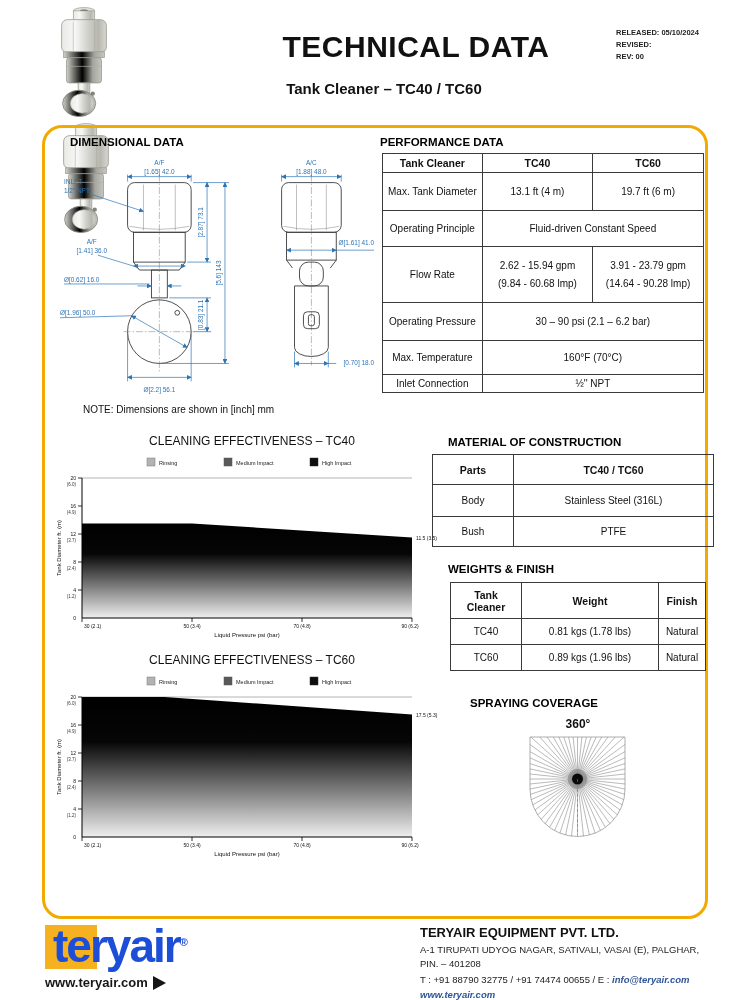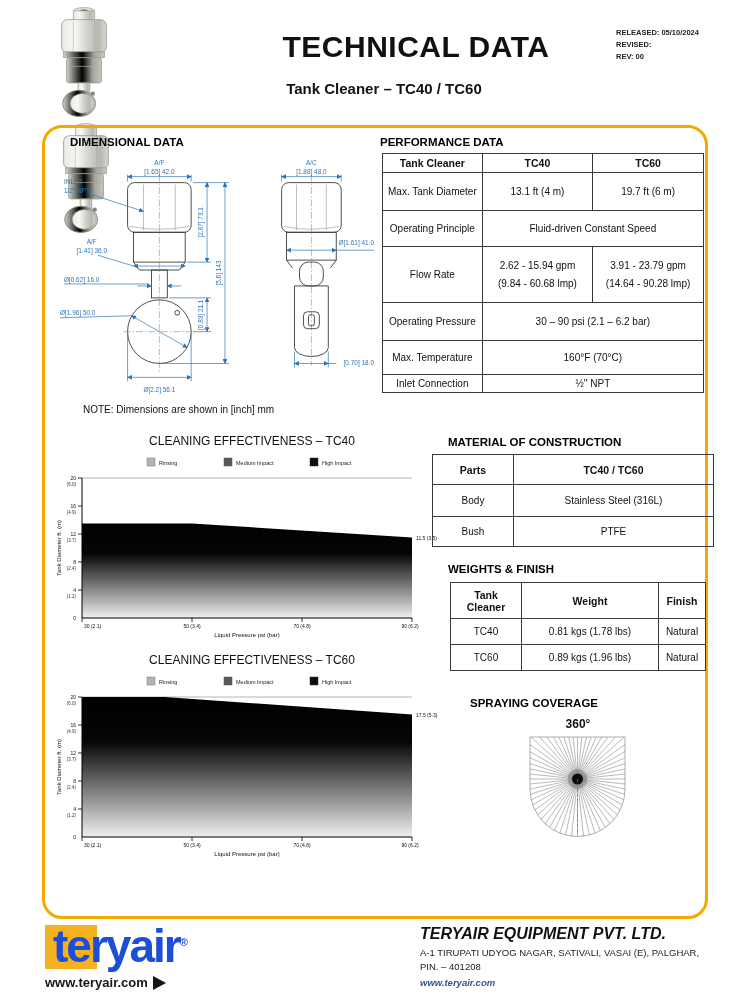--- a/index.html
+++ b/index.html
@@ -33,21 +33,21 @@
   .cl{stroke:#777;fill:none;stroke-width:0.5;stroke-dasharray:7 2 1.5 2;}
   .dimline{stroke:#2E74B5;stroke-width:0.7;fill:none;}
   .dim-text{font-size:6.5px;fill:#2E74B5;}
   
   .logo-word{font-size:46px;font-weight:bold;letter-spacing:-2px;color:#1d4ed8;line-height:1;}
   .logo-reg{font-size:11px;vertical-align:super;font-weight:bold;}
   .logo-site{font-size:13px;font-weight:bold;color:#161616;}
   .tri-right{display:inline-block;width:0;height:0;border-left:13px solid #161616;
       border-top:7px solid transparent;border-bottom:7px solid transparent;
       vertical-align:middle;margin-left:5px;}
-  .company{font-size:16px;font-weight:bold;font-style:italic;}
+  .company{font-size:13px;font-weight:bold;}
   .addr{font-size:9.5px;line-height:1.45;color:#222;}
   .blue-link{color:#2F5496;font-weight:bold;font-style:italic;}
 </style>
 </head>
 <body>
 
 <div class="page">
 
   <div class="abs" style="left:40px;top:6px;width:180px;height:112px;">
     <svg width="88" height="112" viewBox="0 0 90 115">
@@ -493,16 +493,17 @@
     <div class="abs logo-word" style="left:8px;top:2px;"><span>teryair</span><span class="logo-reg">®</span></div>
     <div class="abs" style="left:0;top:52px;white-space:nowrap;">
       <span class="logo-site">www.teryair.com</span><span class="tri-right"></span>
     </div>
   </div>
 
   <div class="abs" style="left:420px;top:925px;width:305px;">
     <div class="company">TERYAIR EQUIPMENT PVT. LTD.</div>
     <div class="addr" style="margin-top:3px;">A-1 TIRUPATI UDYOG NAGAR, SATIVALI, VASAI (E), PALGHAR,</div>
     <div class="addr">PIN. – 401208</div>
+    <div class="addr" style="margin-top:2px;"><span>T :  +91 88790 32775 / +91 74474 00655 /  E : </span><span class="blue-link">info@teryair.com</span></div>
     <div class="addr blue-link" style="margin-top:2px;">www.teryair.com</div>
   </div>
 
 </div>
 
 </body></html>

